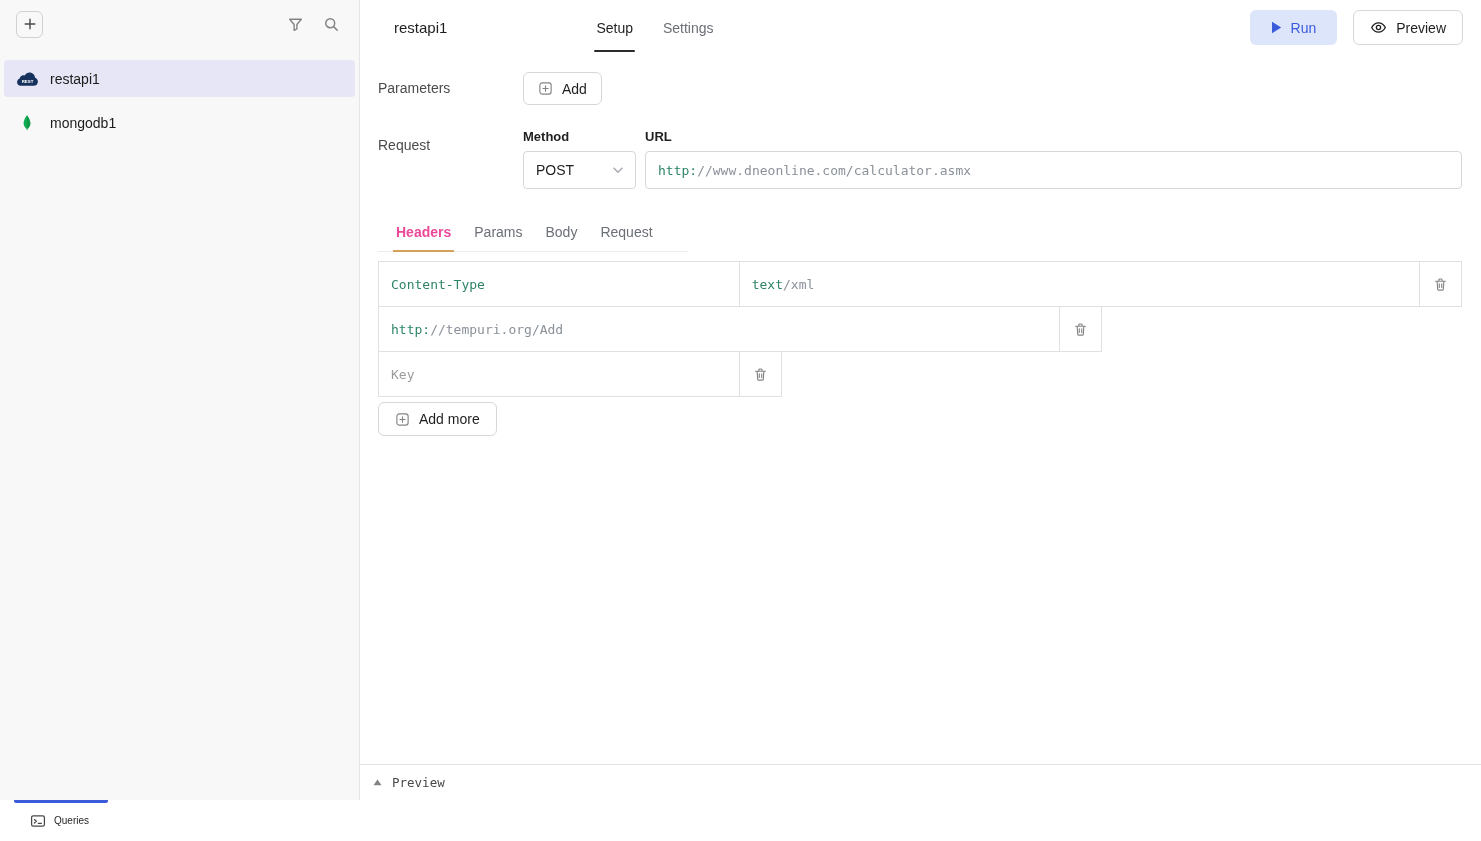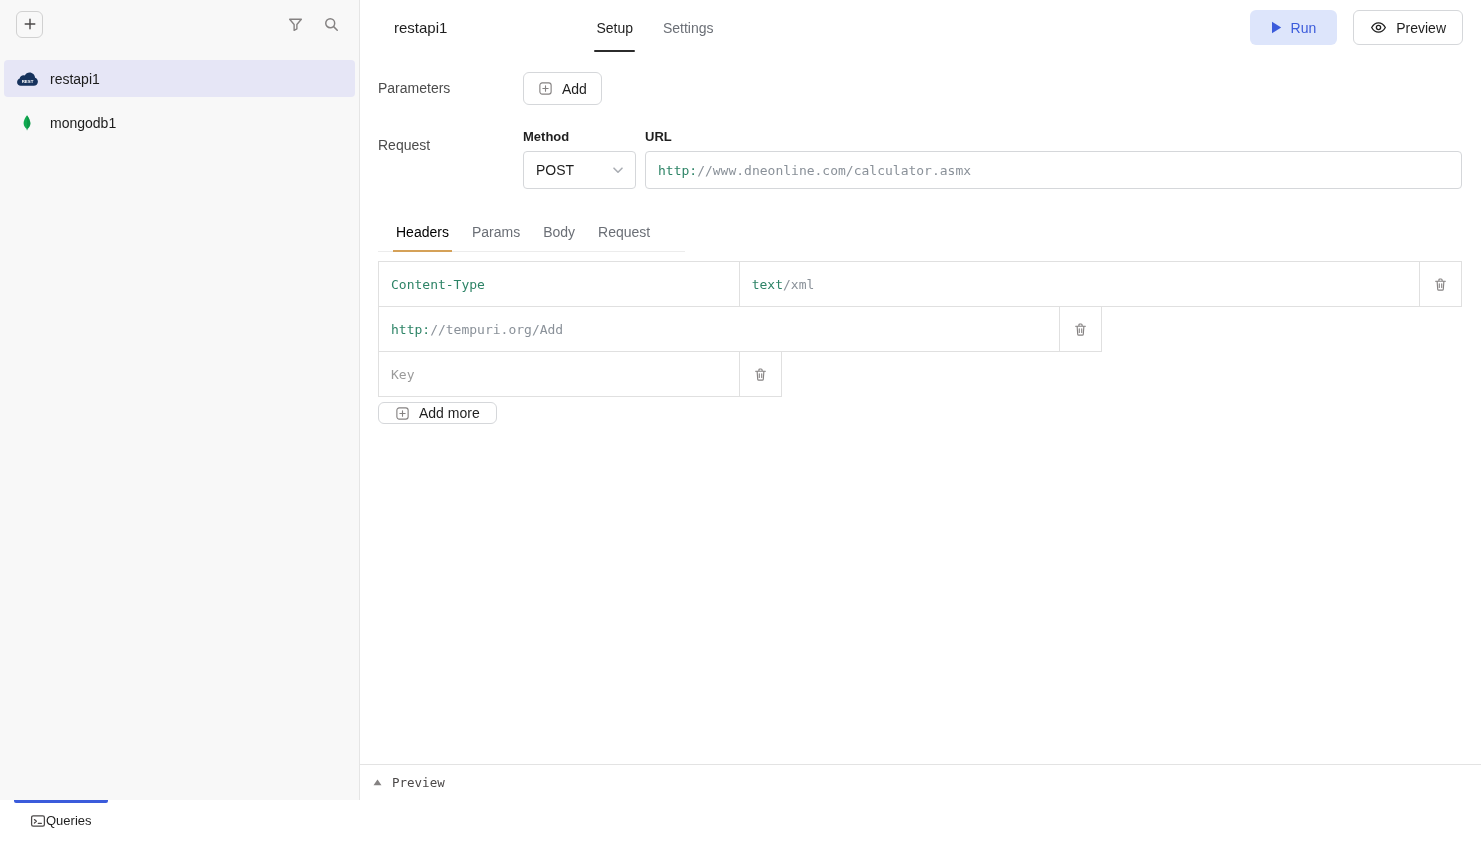--- a/index.html
+++ b/index.html
@@ -86,21 +86,21 @@
   }
 
   .request-tabs {
     margin-top:27px; display:inline-flex; border-bottom:1px solid #ececec;
     padding-right:12px;
   }
   .request-tab {
     padding:8px 0 11px; margin-right:23px; color:#6b6f76; cursor:pointer; position:relative;
   }
   .request-tab:first-child { margin-left:18px; }
-  .request-tab.active { color:#000000; }
+  .request-tab.active { color:#ec4899;font-weight:bold; }
   .request-tab.active::after {
     content:""; position:absolute; left:-3px; right:-3px; bottom:-1px; height:2px;
     background:var(--tab-active-underline, #d5a158);
   }
 
   .kv-table { margin-top:9px; width:1084px; border-top:1px solid #e0e0e0; border-left:1px solid #e0e0e0; }
   .kv-row { display:flex; height:45px; }
   .kv-cell {
     border-right:1px solid #e0e0e0; border-bottom:1px solid #e0e0e0;
     display:flex; align-items:center; background:#fff;
@@ -108,39 +108,39 @@
   .kv-key { width:361px; padding:0 12px; cursor:text; }
   .kv-value { width:681px; padding:0 12px; cursor:text; }
   .kv-actions { width:42px; justify-content:center; }
 
   .code-field { font-family:"DejaVu Sans Mono", monospace; font-size:13px; width:100%; white-space:nowrap; overflow:hidden; }
   .code-field .tok, .code-field.tok { color:var(--code-token, #2e8467); }
   .code-field .rest { color:var(--code-muted, #8a9199); }
   input.code-field { border:none; outline:none; background:transparent; height:100%; color:#ec4899; }
   input.code-field::placeholder { color:#9b9b9b; }
 
-  .add-more-btn { margin-top:5px; height:22px; }
+  .add-more-btn { margin-top:5px; height:34px; }
 
   
   .response-bar {
     height:36px; border-top:1px solid #e3e3e3; display:flex; align-items:center;
     gap:10px; padding:0 13px; cursor:pointer;
   }
   .collapse-icon { color:#858282; display:flex; }
   .response-label {
     font-family:"DejaVu Sans Mono", monospace; font-size:12.5px; color:#4b4848;
   }
 
   
   .bottom-bar { height:41px; background:#fff; position:relative; display:flex; align-items:center; padding-left:30px; }
   .bottom-indicator {
     position:absolute; top:0; left:14px; width:94px; height:3px;
     background:var(--accent, #3b5bdb); border-radius:0 0 2px 2px;
   }
-  .queries-tab { display:flex; align-items:center; font-size:13px; color:#1f1f1f; cursor:pointer; }
+  .queries-tab { display:flex; align-items:center; gap:8px; font-size:10px; color:#1f1f1f; cursor:pointer; }
   .queries-tab .q-icon { color:#4b4848; display:flex; }
 </style>
 </head>
 <body>
 
 <div class="app">
 
   <aside class="sidebar">
     <div class="sidebar-top">
       <button class="add-query-btn">

